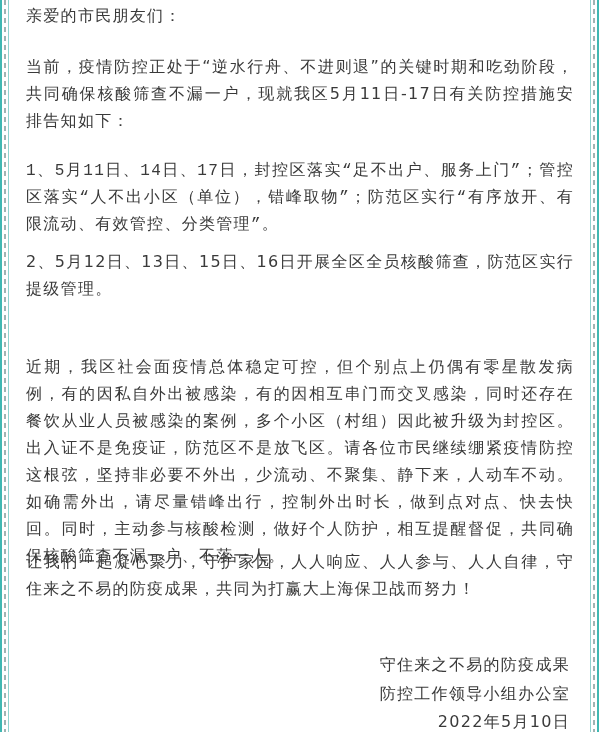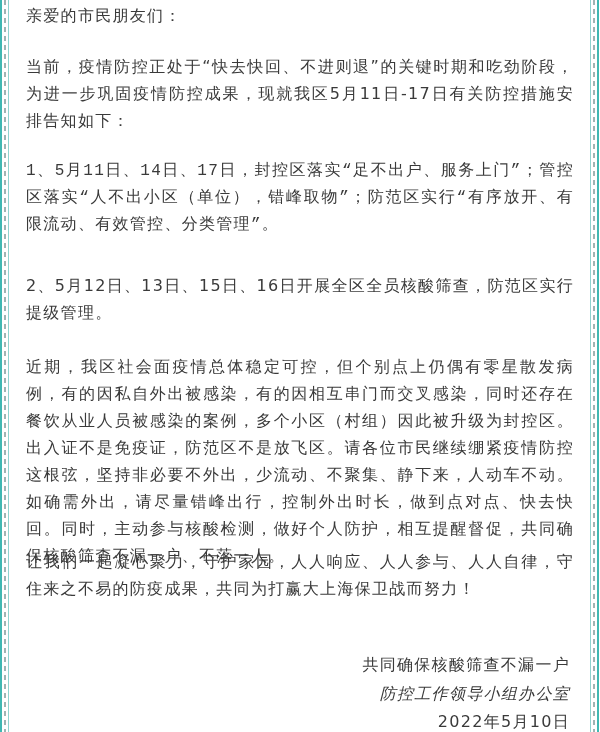--- a/index.html
+++ b/index.html
@@ -69,50 +69,50 @@
       white-space: nowrap;
     }
     .para {
       position: absolute;
       left: 0;
       width: 548px;
       text-align: justify;
     }
     .p1 { top: 53px; }
     .p2 { top: 158px; font-family: Liberation Mono, monospace; }
-    .p3 { top: 272px; }
+    .p3 { top: 248px; }
     .p4 { top: 353px; }
     .p5 { top: 548px; font-family: Liberation Serif, serif; }
     .signature {
       position: absolute;
       right: 4px;
       width: 300px;
       text-align: right;
       white-space: nowrap;
     }
     .sig1 { top: 651px; }
-    .sig2 { top: 680px; font-style: italic; }
+    .sig2 { top: 680px; }
     .sig3 { top: 708px; }
   </style>
 </head>
 <body>
 
 <div class="frame">
   <div class="border-left-solid"></div>
   <div class="border-left-dash"></div>
   <div class="border-left-inner"></div>
   <div class="border-right-inner"></div>
   <div class="border-right-dash"></div>
   <div class="border-right-solid"></div>
 
   <div class="content">
     <p class="greeting">亲爱的市民朋友们：</p>
-    <p class="para p1">当前，疫情防控正处于“快去快回、不进则退”的关键时期和吃劲阶段，为进一步巩固疫情防控成果，现就我区5月11日-17日有关防控措施安排告知如下：</p>
+    <p class="para p1">当前，疫情防控正处于“逆水行舟、不进则退”的关键时期和吃劲阶段，共同确保核酸筛查不漏一户，现就我区5月11日-17日有关防控措施安排告知如下：</p>
     <p class="para p2">1、5月11日、14日、17日，封控区落实“足不出户、服务上门”；管控区落实“人不出小区（单位），错峰取物”；防范区实行“有序放开、有限流动、有效管控、分类管理”。</p>
     <p class="para p3">2、5月12日、13日、15日、16日开展全区全员核酸筛查，防范区实行提级管理。</p>
     <p class="para p4">近期，我区社会面疫情总体稳定可控，但个别点上仍偶有零星散发病例，有的因私自外出被感染，有的因相互串门而交叉感染，同时还存在餐饮从业人员被感染的案例，多个小区（村组）因此被升级为封控区。出入证不是免疫证，防范区不是放飞区。请各位市民继续绷紧疫情防控这根弦，坚持非必要不外出，少流动、不聚集、静下来，人动车不动。如确需外出，请尽量错峰出行，控制外出时长，做到点对点、快去快回。同时，主动参与核酸检测，做好个人防护，相互提醒督促，共同确保核酸筛查不漏一户、不落一人。</p>
     <p class="para p5">让我们一起凝心聚力，守护家园，人人响应、人人参与、人人自律，守住来之不易的防疫成果，共同为打赢大上海保卫战而努力！</p>
 
-    <p class="signature sig1">共同确保核酸筛查不漏一户</p>
+    <p class="signature sig1">守住来之不易的防疫成果</p>
     <p class="signature sig2">防控工作领导小组办公室</p>
     <p class="signature sig3">2022年5月10日</p>
   </div>
 </div>
 
 </body></html>

